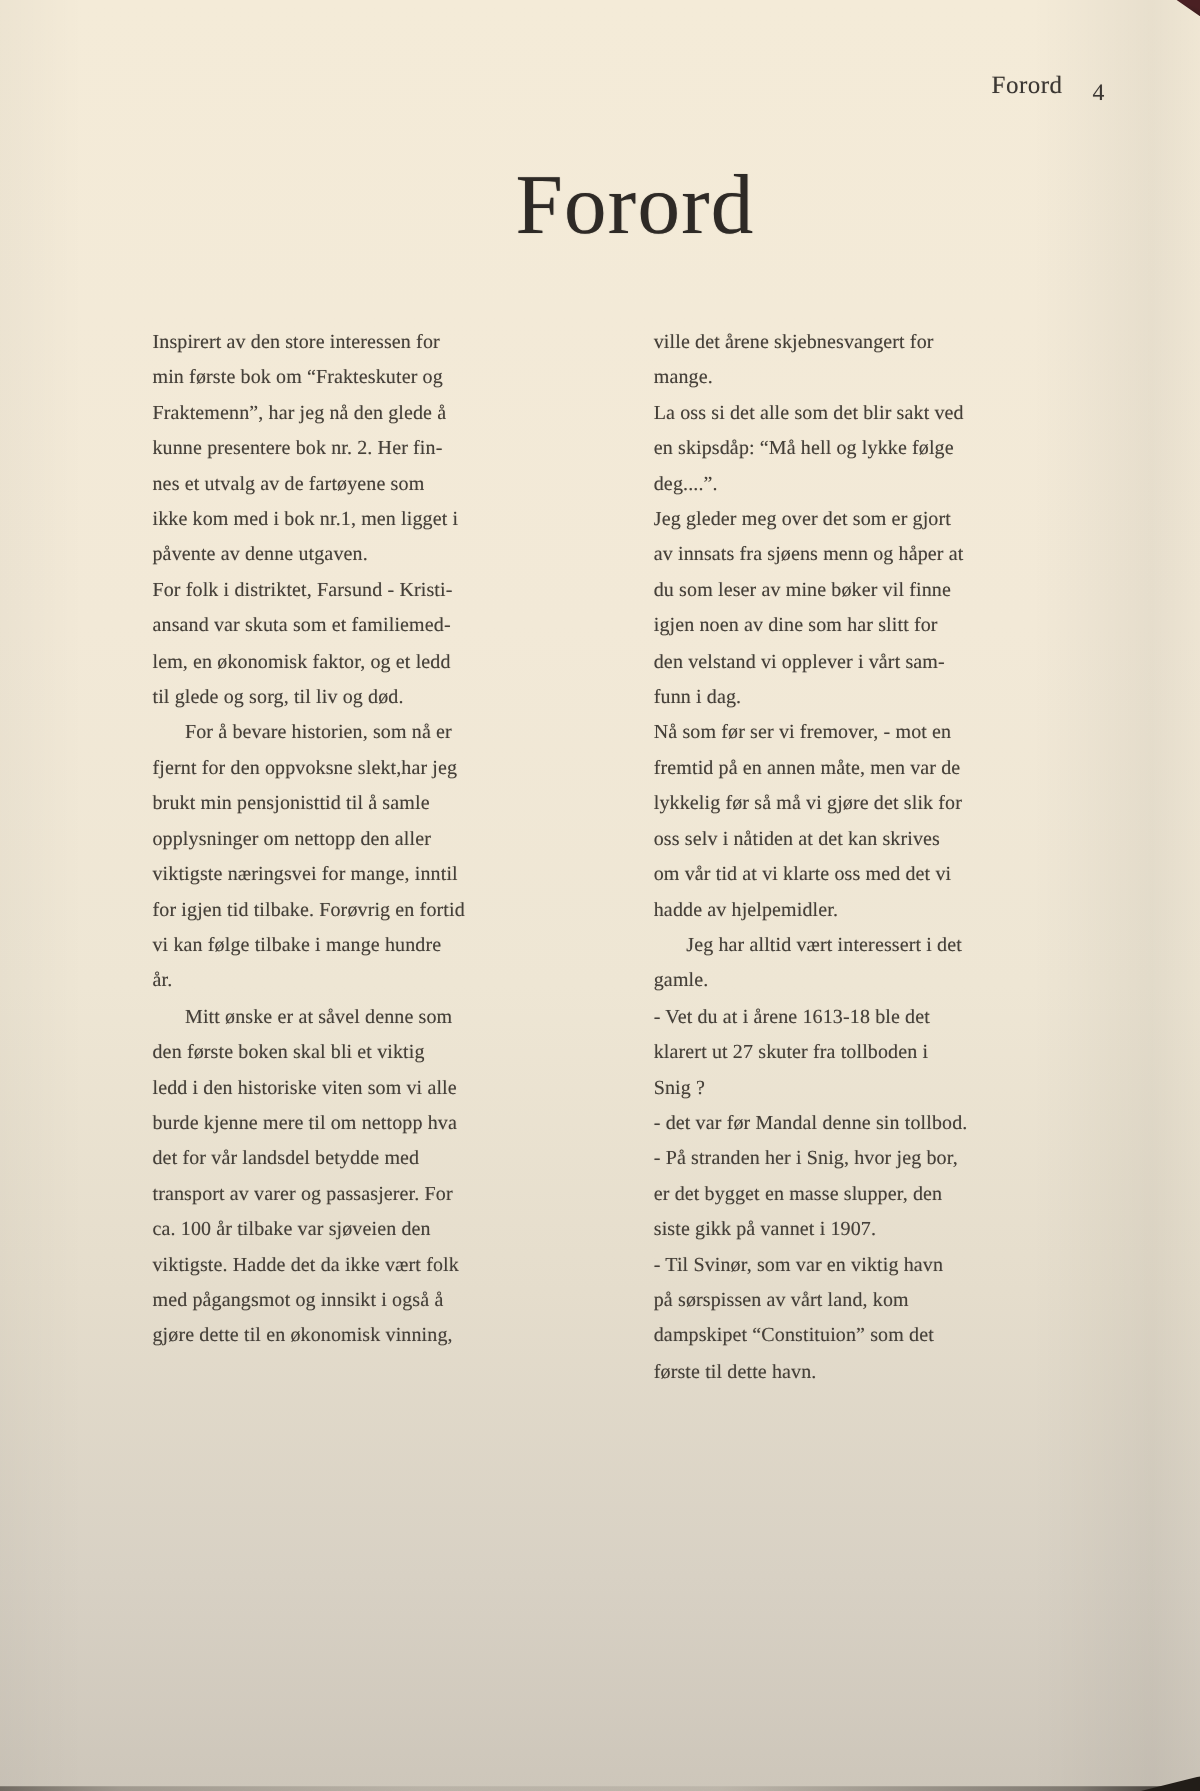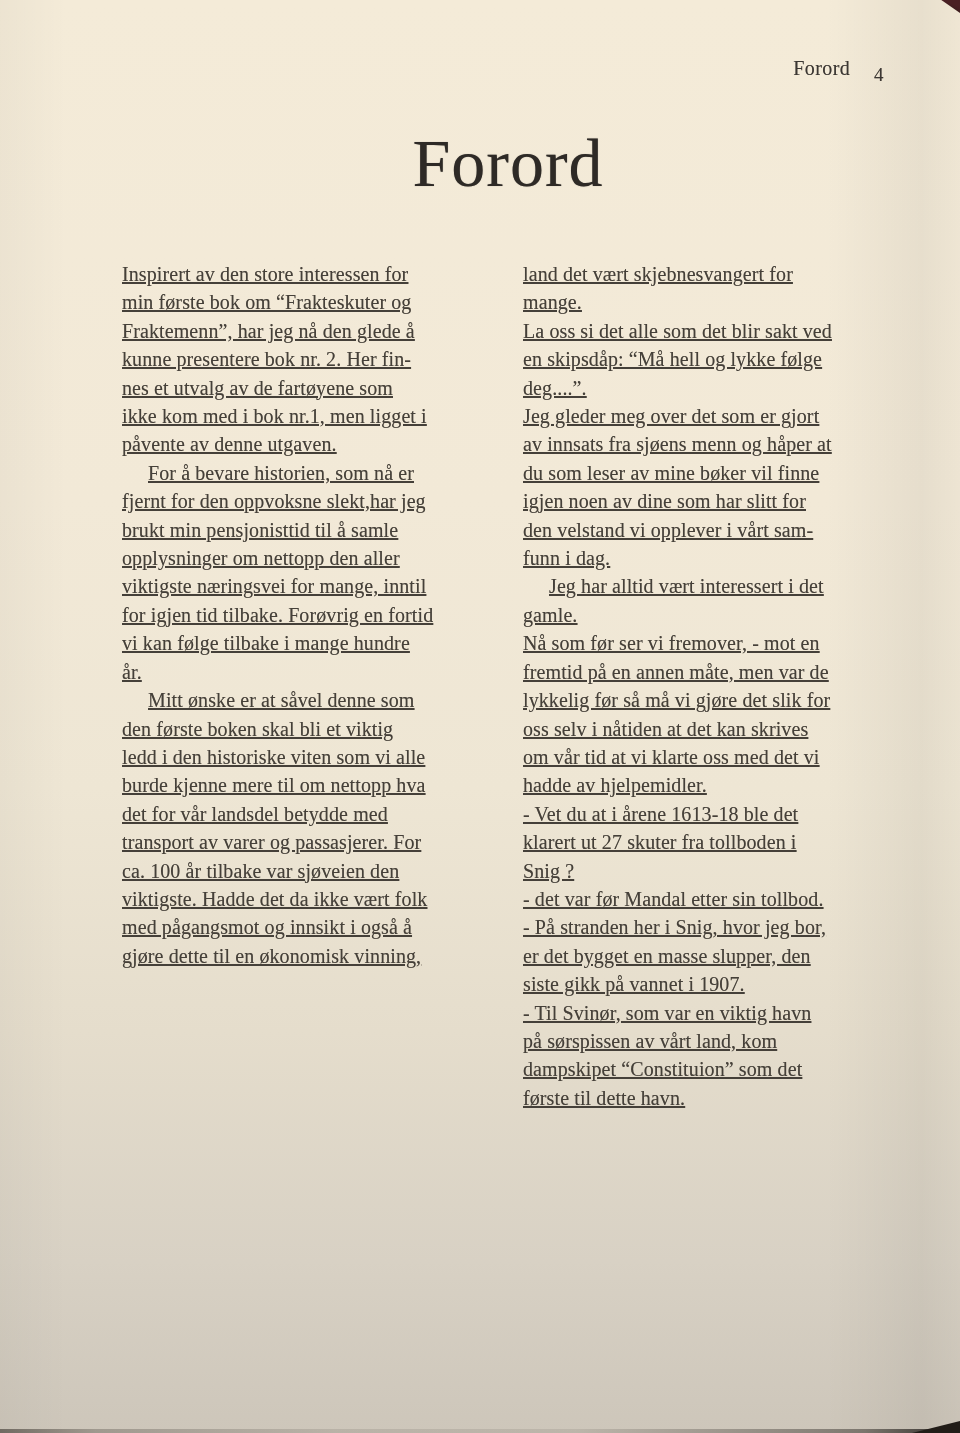--- a/index.html
+++ b/index.html
@@ -44,25 +44,24 @@
   .columns {
     position: absolute;
     top: 260px;
     left: 122px;
     right: 58px;
     display: flex;
     gap: 22px;
   }
   .col {
     flex: 1 1 0;
-    font-size: 20px;
+    font-size: 16px;
     line-height: 28.4px;
     letter-spacing: 0.1px;
     text-shadow: 0 0 0.6px rgba(65,56,48,0.4);
-    text-decoration: underline;
   }
   .para { margin: 0; white-space: pre-line; }
   .para.indent { text-indent: 26px; }
   .corner-mark-tr {
     position: absolute;
     top: 0; right: 0;
     width: 24px; height: 13px;
     background: linear-gradient(200deg, #4a2023 30%, #2c1a18 100%);
     clip-path: polygon(100% 0, 22% 0, 100% 100%);
   }
@@ -97,63 +96,67 @@
 
   <main class="columns">
     <section class="col">
       <p class="para">Inspirert av den store interessen for
 min første bok om “Frakteskuter og
 Fraktemenn”, har jeg nå den glede å
 kunne presentere bok nr. 2. Her fin-
 nes et utvalg av de fartøyene som
 ikke kom med i bok nr.1, men ligget i
 påvente av denne utgaven.</p>
+      <p class="para">For folk i distriktet, Farsund - Kristi-
+ansand var skuta som et familiemed-
+lem, en økonomisk faktor, og et ledd
+til glede og sorg, til liv og død.</p>
       <p class="para indent">For å bevare historien, som nå er
 fjernt for den oppvoksne slekt,har jeg
 brukt min pensjonisttid til å samle
 opplysninger om nettopp den aller
 viktigste næringsvei for mange, inntil
 for igjen tid tilbake. Forøvrig en fortid
 vi kan følge tilbake i mange hundre
 år.</p>
       <p class="para indent">Mitt ønske er at såvel denne som
 den første boken skal bli et viktig
 ledd i den historiske viten som vi alle
 burde kjenne mere til om nettopp hva
 det for vår landsdel betydde med
 transport av varer og passasjerer. For
 ca. 100 år tilbake var sjøveien den
 viktigste. Hadde det da ikke vært folk
 med pågangsmot og innsikt i også å
 gjøre dette til en økonomisk vinning,</p>
     </section>
     <section class="col">
-      <p class="para">land det vært skjebnesvangert for
+      <p class="para">ville det årene skjebnesvangert for
 mange.</p>
       <p class="para">La oss si det alle som det blir sakt ved
 en skipsdåp: “Må hell og lykke følge
 deg....”.</p>
       <p class="para">Jeg gleder meg over det som er gjort
 av innsats fra sjøens menn og håper at
 du som leser av mine bøker vil finne
 igjen noen av dine som har slitt for
 den velstand vi opplever i vårt sam-
 funn i dag.</p>
-      <p class="para indent">Jeg har alltid vært interessert i det
-gamle.</p>
       <p class="para">Nå som før ser vi fremover, - mot en
 fremtid på en annen måte, men var de
 lykkelig før så må vi gjøre det slik for
 oss selv i nåtiden at det kan skrives
 om vår tid at vi klarte oss med det vi
 hadde av hjelpemidler.</p>
+      <p class="para indent">Jeg har alltid vært interessert i det
+gamle.</p>
       <p class="para">- Vet du at i årene 1613-18 ble det
 klarert ut 27 skuter fra tollboden i
 Snig ?</p>
-      <p class="para">- det var før Mandal etter sin tollbod.</p>
+      <p class="para">- det var før Mandal denne sin tollbod.</p>
       <p class="para">- På stranden her i Snig, hvor jeg bor,
 er det bygget en masse slupper, den
 siste gikk på vannet i 1907.</p>
       <p class="para">- Til Svinør, som var en viktig havn
 på sørspissen av vårt land, kom
 dampskipet “Constituion” som det
 første til dette havn.</p>
     </section>
   </main>
 

